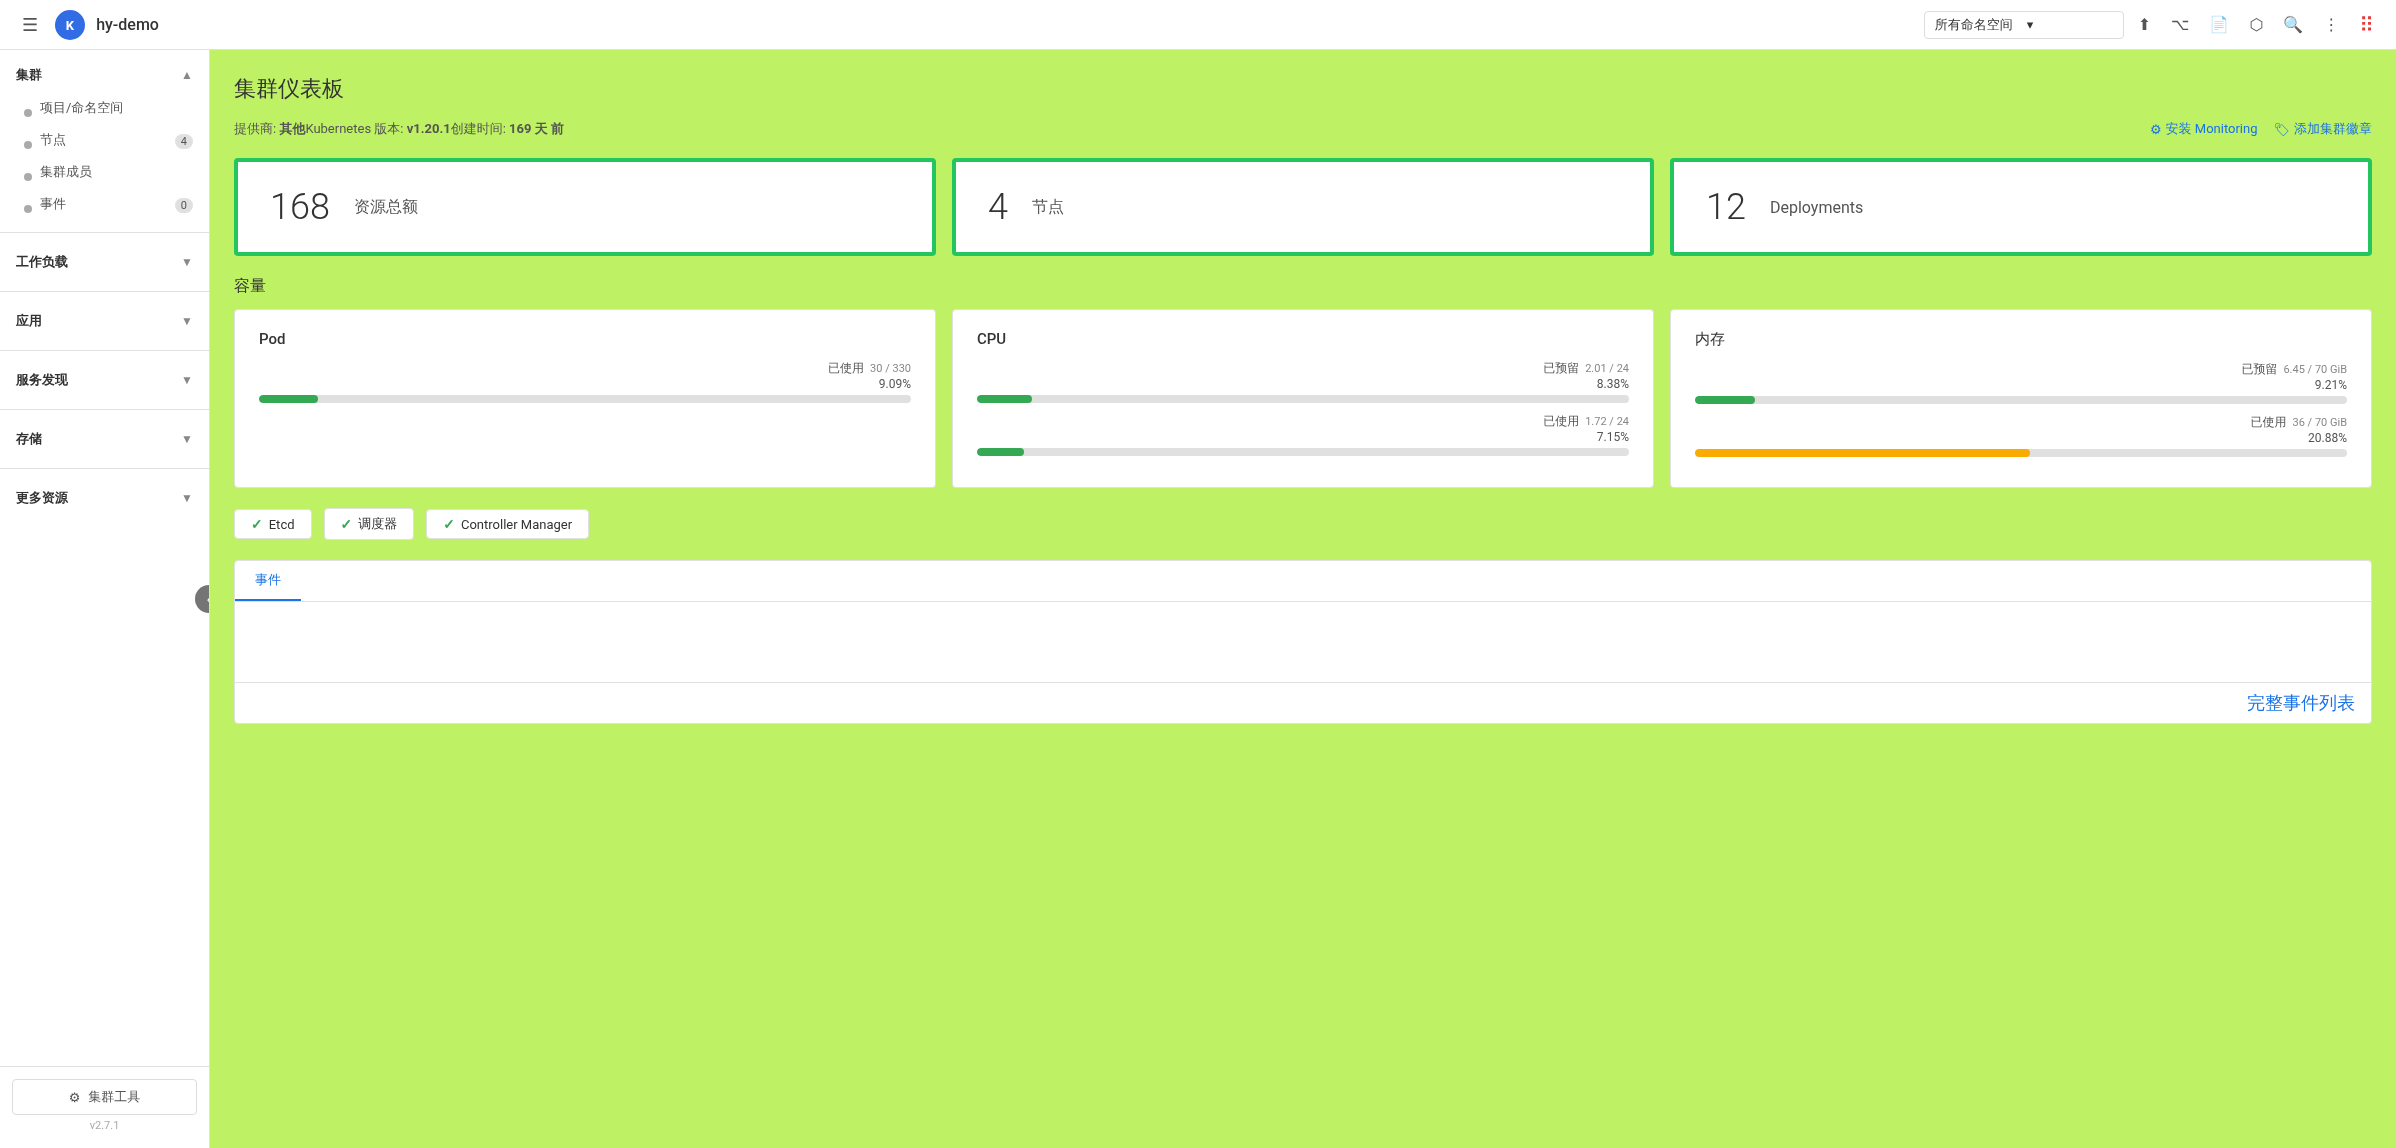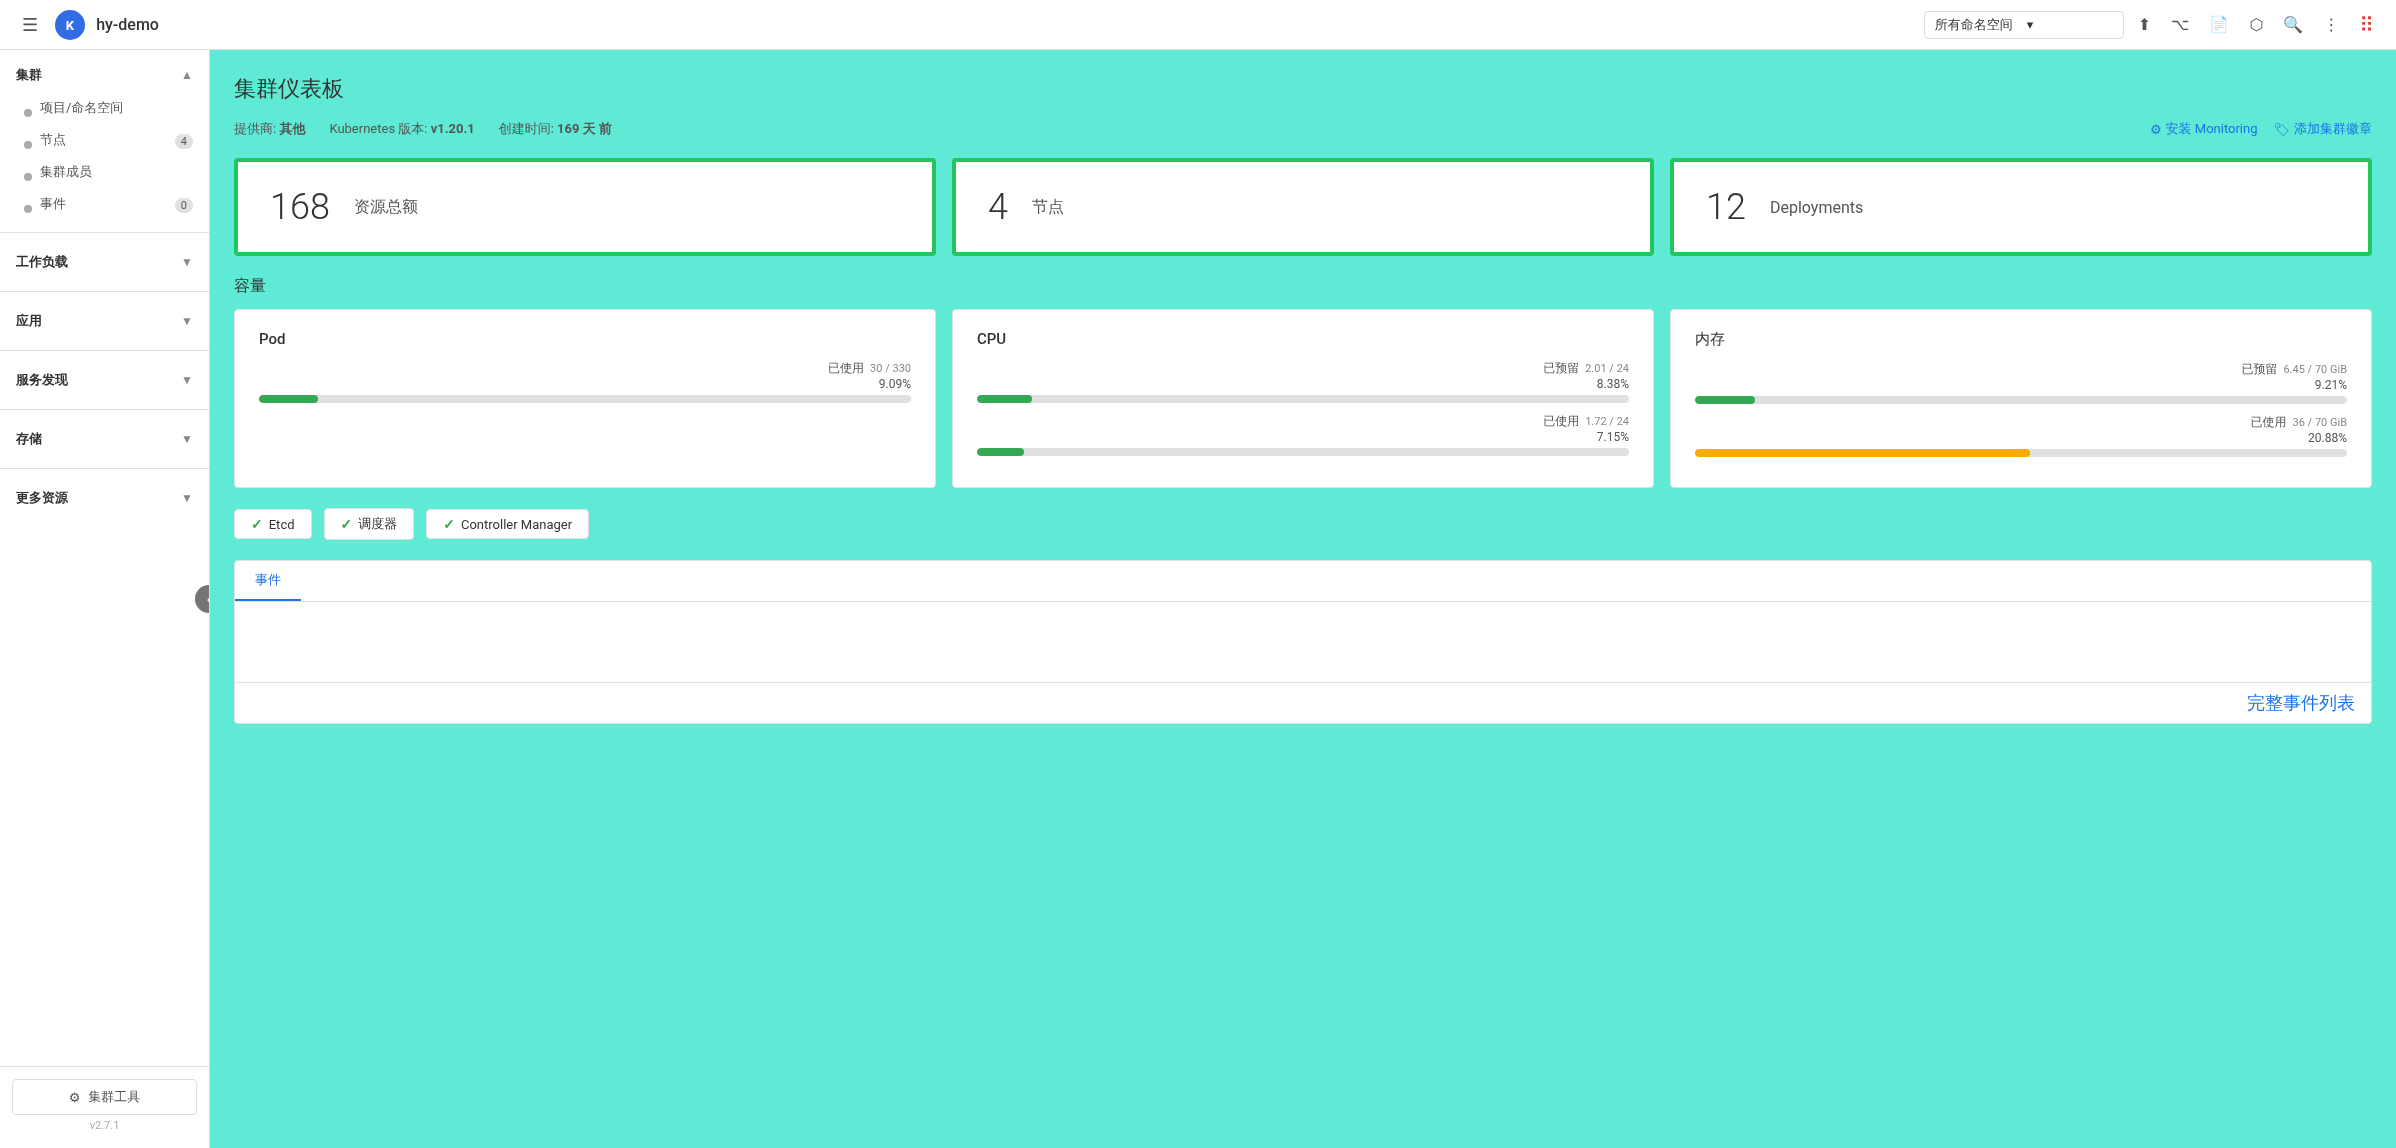--- a/index.html
+++ b/index.html
@@ -27,23 +27,23 @@
     .sidebar-item { display: flex; align-items: flex-end; justify-content: space-between; padding: 7px 16px 7px 24px; font-size: 13px; color: #555; cursor: pointer; }
     .sidebar-item .item-dot { width: 8px; height: 8px; border-radius: 50%; background: #aaa; margin-right: 8px; flex-shrink: 0; }
     .sidebar-item .item-label { flex: 1; }
     .sidebar-item .item-badge { background: #e0e0e0; border-radius: 10px; padding: 1px 6px; font-size: 11px; color: #555; }
     .sidebar-bottom { margin-top: auto; padding: 12px; border-top: 1px solid #e0e0e0; }
     .cluster-tools-btn { display: flex; align-items: center; justify-content: center; gap: 8px; width: 100%; padding: 8px; border: 1px solid #ddd; border-radius: 4px; background: #fff; cursor: pointer; font-size: 13px; color: #555; }
     .version-text { text-align: center; font-size: 11px; color: #aaa; padding: 4px; }
     .collapse-btn { position: absolute; right: -14px; top: 50%; transform: translateY(-50%); width: 28px; height: 28px; border-radius: 50%; background: #757575; color: #fff; display: flex; align-items: center; justify-content: center; cursor: pointer; border: none; font-size: 14px; z-index: 5; }
 
     
-    .main-content { flex: 1; overflow-y: auto; background: #5eead4; padding: 24px; }
+    .main-content { flex: 1; overflow-y: auto; background: #bef264; padding: 24px; }
     .page-title { font-size: 22px; font-weight: 400; color: #333; margin-bottom: 16px; }
-    .meta-bar { display: flex; align-items: center; gap: 24px; margin-bottom: 20px; font-size: 13px; color: #555; }
+    .meta-bar { display: flex; align-items: center; margin-bottom: 20px; font-size: 13px; color: #555; }
     .meta-bar .actions { margin-left: auto; display: flex; align-items: center; gap: 16px; }
     .meta-link { color: #1a73e8; cursor: pointer; text-decoration: none; display: flex; align-items: center; gap: 4px; font-size: 13px; }
 
     
     .stats-row { display: grid; grid-template-columns: 1fr 1fr 1fr; gap: 16px; margin-bottom: 20px; }
     .stat-card { background: #fff; border-radius: 4px; border: 4px solid #22c55e; padding: 24px 32px; display: flex; align-items: center; gap: 24px; }
     .stat-number { font-size: 36px; font-weight: 300; color: #333; }
     .stat-label { font-size: 16px; color: #555; }
 
     

